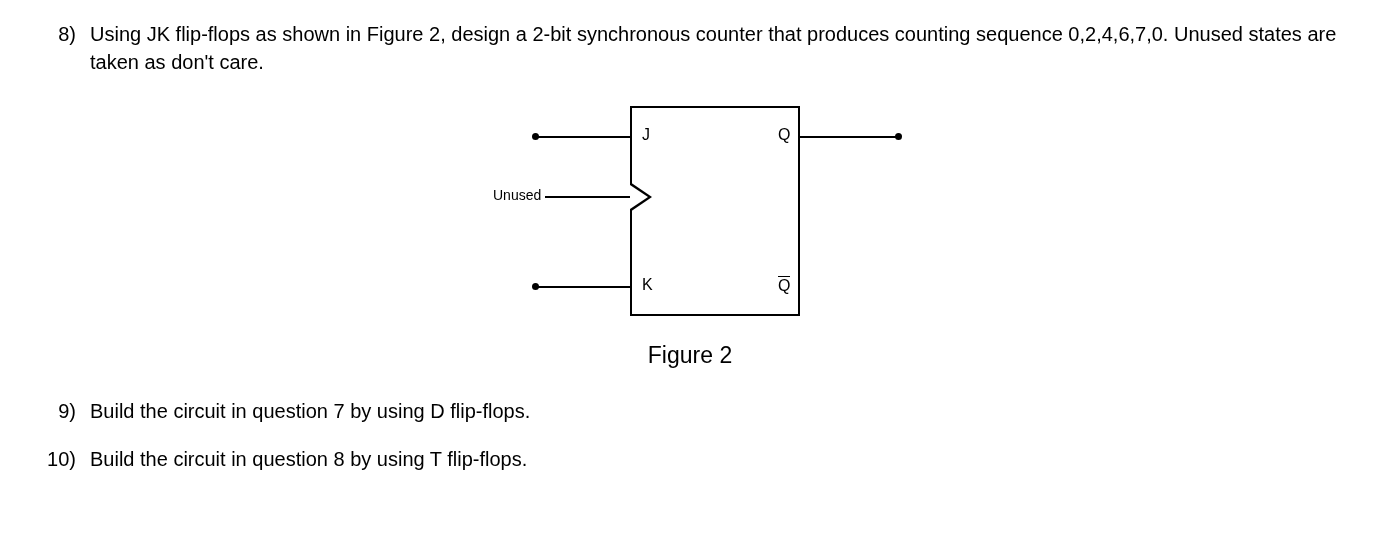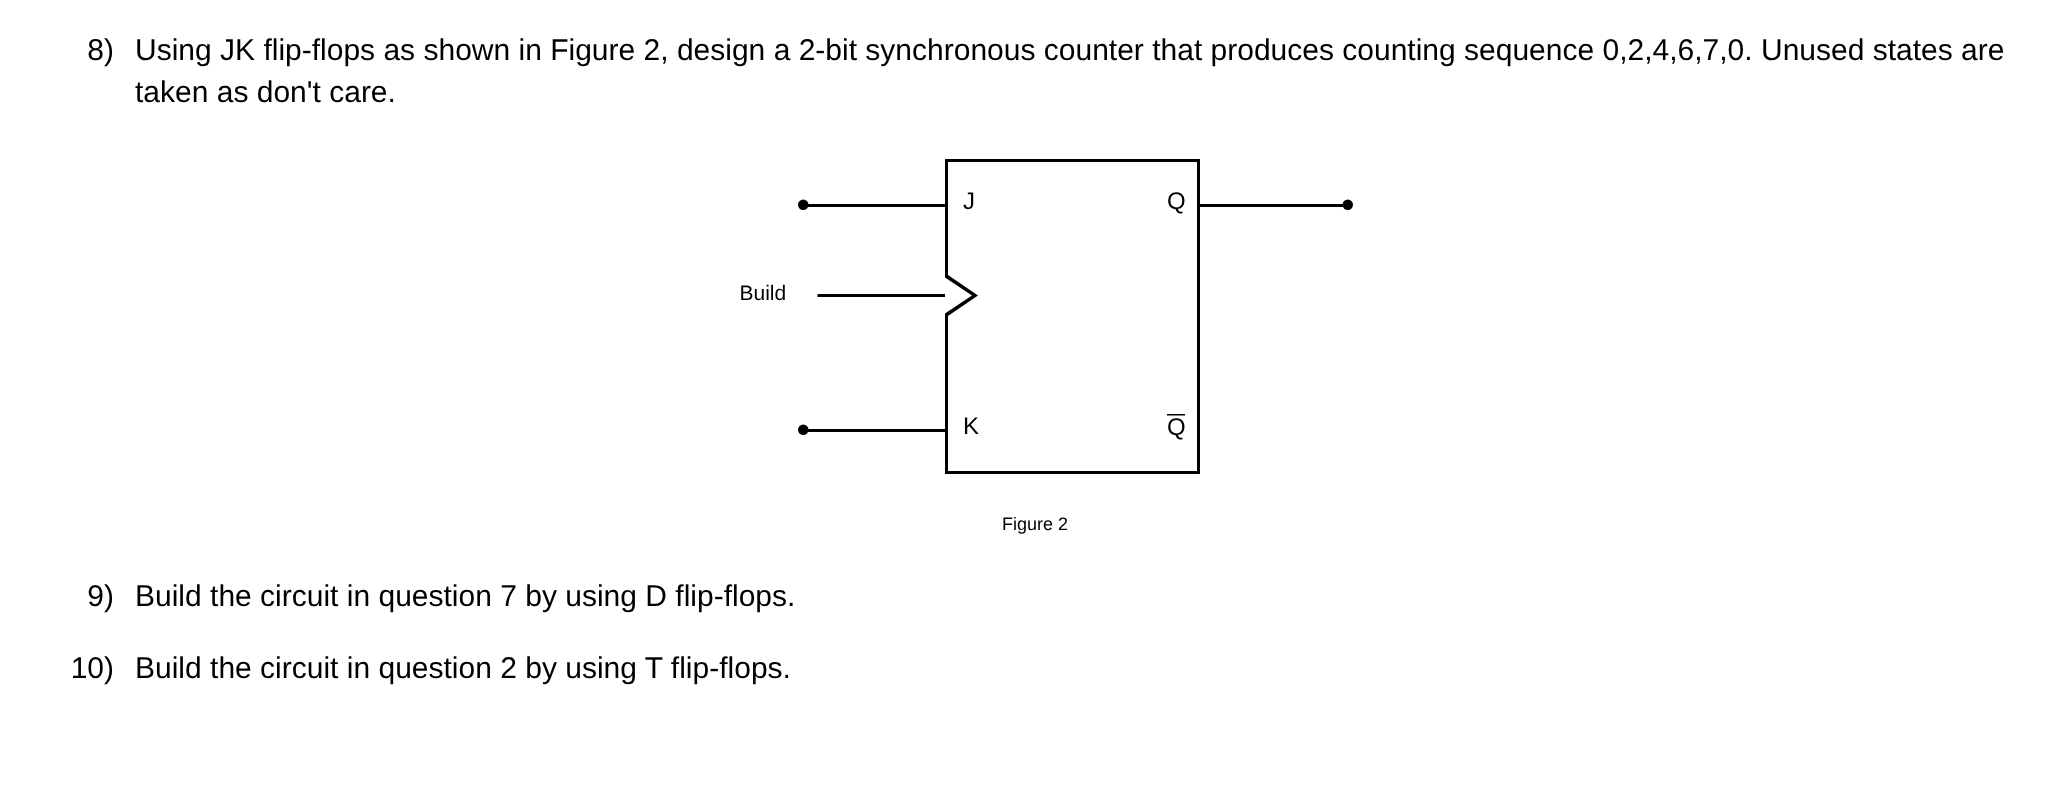--- a/index.html
+++ b/index.html
@@ -118,21 +118,21 @@
     .label-qbar { left: 303px; top: 180px; }
     .label-clock { left: 18px; top: 91px; font-size: 14px; }
     .qbar-overline {
       display: inline-block;
       border-top: 1.5px solid #000;
       line-height: 1;
       padding-top: 1px;
     }
     .figure-caption {
       margin-top: 16px;
-      font-size: 12px;
+      font-size: 23px;
     }
     .q9 { margin-top: 6px; margin-bottom: 18px; }
     .q10 { margin-top: 20px; }
   </style>
 </head>
 <body>
 
 <div class="question">
   <div class="question-number">8)</div>
   <div class="question-text">Using JK flip-flops as shown in Figure 2, design a 2-bit synchronous counter that produces counting sequence 0,2,4,6,7,0. Unused states are taken as don't care.</div>
@@ -153,26 +153,26 @@
     <div class="wire wire-q"></div>
     <div class="dot dot-q"></div>
 
     <div class="clock-triangle"></div>
     <div class="clock-triangle-inner"></div>
 
     <div class="pin-label label-j">J</div>
     <div class="pin-label label-k">K</div>
     <div class="pin-label label-q">Q</div>
     <div class="pin-label label-qbar"><span class="qbar-overline">Q</span></div>
-    <div class="pin-label label-clock">Build</div>
+    <div class="pin-label label-clock">Unused</div>
   </div>
   <div class="figure-caption">Figure 2</div>
 </div>
 
 <div class="question q9">
   <div class="question-number">9)</div>
   <div class="question-text">Build the circuit in question 7 by using D flip-flops.</div>
 </div>
 
 <div class="question q10">
   <div class="question-number">10)</div>
-  <div class="question-text">Build the circuit in question 2 by using T flip-flops.</div>
+  <div class="question-text">Build the circuit in question 8 by using T flip-flops.</div>
 </div>
 
 </body></html>

